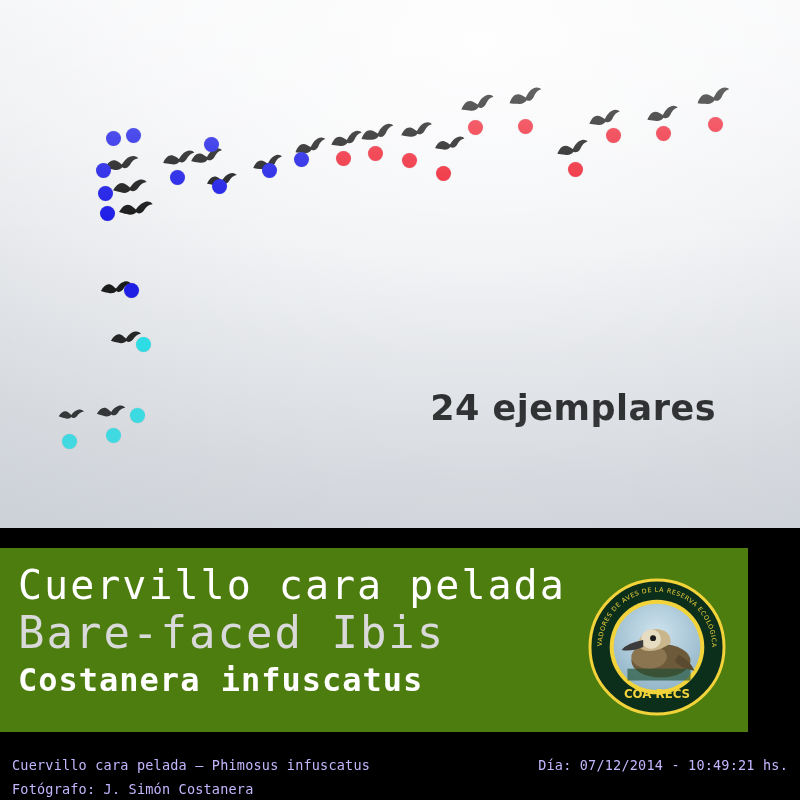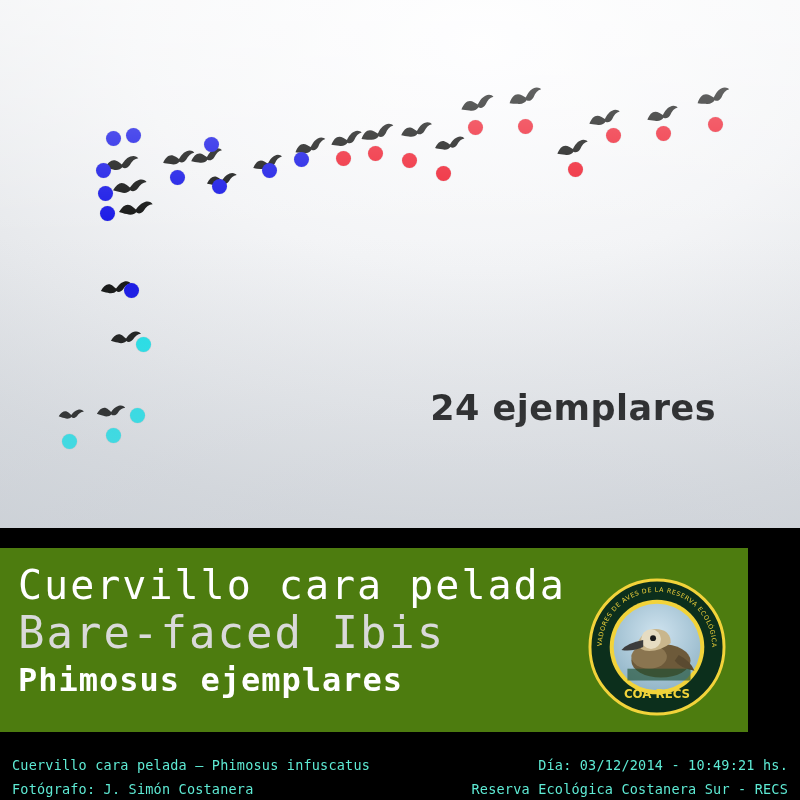--- a/index.html
+++ b/index.html
@@ -108,21 +108,21 @@
   }
 
   
   #footer {
     position: absolute;
     left: 0;
     top: 732px;
     width: 800px;
     height: 68px;
     background: #000;
-    color: #5eead4;
+    color: #c4b5fd;
     font-size: 13.5px;
     letter-spacing: 0.2px;
   }
   #footer .left {
     position: absolute;
     left: 12px;
     top: 22px;
   }
   #footer .right {
     position: absolute;
@@ -233,21 +233,21 @@
         <div class="dot" style="left: 106px; top: 428px; width: 15px; height: 15px; background: rgb(25, 224, 232);"></div>
         <div class="dot" style="left: 62px; top: 434px; width: 15px; height: 15px; background: rgb(25, 224, 232);"></div>
       </div>
     <div id="count-label">24 ejemplares</div>
   </div>
 
   <div id="band">
     <div class="titles">
       <div id="title-es">Cuervillo cara pelada</div>
       <div id="title-en">Bare-faced Ibis</div>
-      <div id="title-sci">Phimosus ejemplares</div>
+      <div id="title-sci">Costanera infuscatus</div>
     </div>
 
     <svg id="logo" viewBox="0 0 140 140">
       <defs>
         <path id="arc-top" d="M 70 70 m -56 0 a 56 56 0 1 1 112 0" fill="none"></path>
         <radialGradient id="skyg" cx="50%" cy="35%" r="70%">
           <stop offset="0%" stop-color="#cfe3ef"></stop>
           <stop offset="100%" stop-color="#8fb3c6"></stop>
         </radialGradient>
       </defs>
@@ -271,18 +271,17 @@
       <text x="70" y="122" text-anchor="middle" font-family="DejaVu Sans, sans-serif" font-size="12" font-weight="bold" fill="#f2d33a">COA RECS</text>
     </svg>
   </div>
 
   <div id="footer">
     <div class="left">
       <div class="line">Cuervillo cara pelada — Phimosus infuscatus</div>
       <div class="line">Fotógrafo: J. Simón Costanera</div>
     </div>
     <div class="right">
-      <div class="line">Día: 03/12/2014 - 10:49:21 hs.</div>
-      <div class="line">Reserva Ecológica Costanera Sur - RECS</div>
+      <div class="line">Día: 07/12/2014 - 10:49:21 hs.</div>
     </div>
   </div>
 
 </div>
 
 </body></html>

